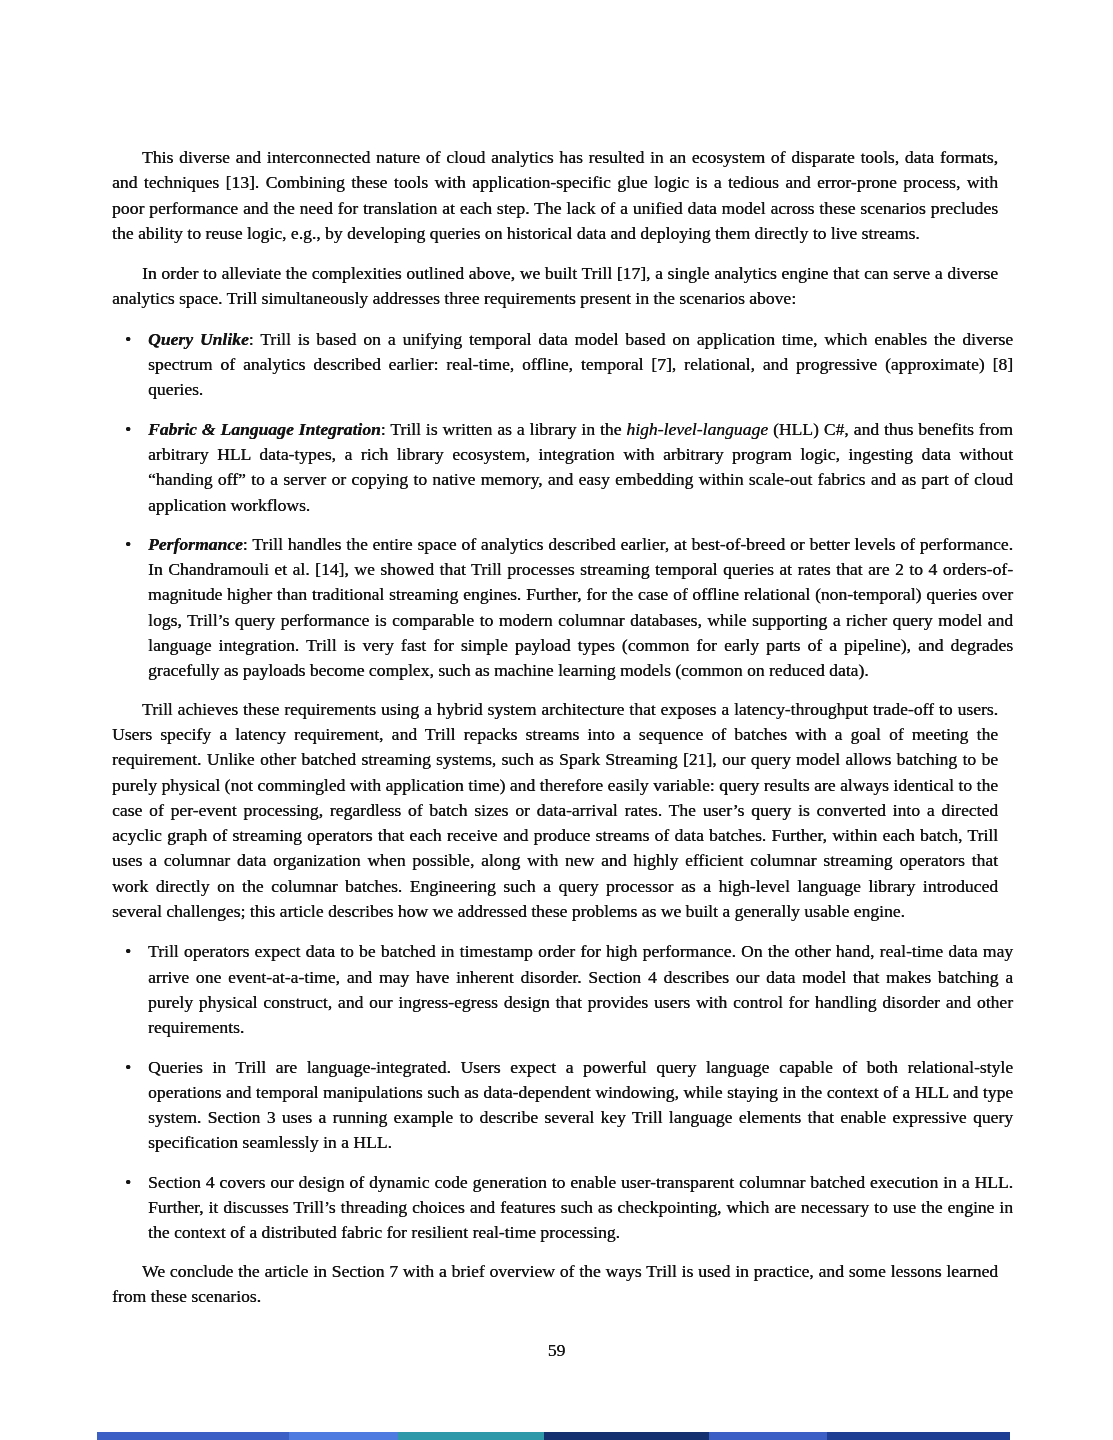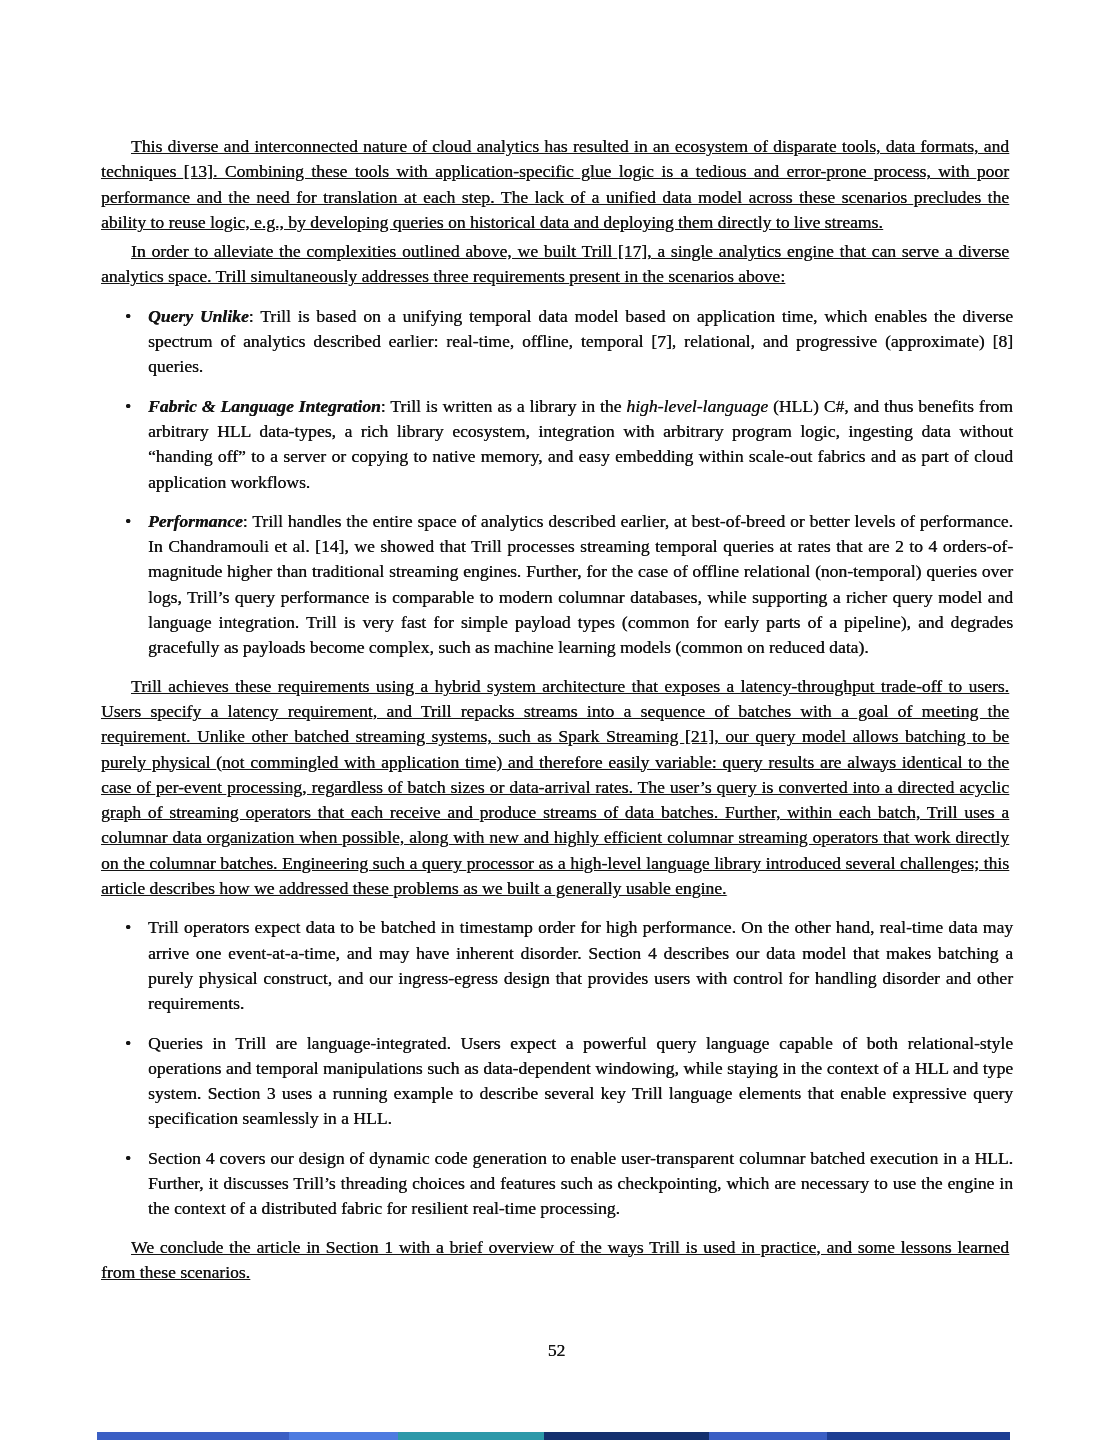--- a/index.html
+++ b/index.html
@@ -15,21 +15,21 @@
   .content {
     position: absolute;
     left: 97px;
     top: 130px;
     width: 916px;
     font-size: 17.6px;
     line-height: 25.3px;
     text-align: justify;
     text-shadow: 0.3px 0 0 currentColor; 
   }
-  p.para { margin: 4px; text-decoration: underline; }
+  p.para { margin: 15px; }
   p.indent { text-indent: 30px; }
   p.gap { margin-top: 13px; }
   ul.blist {
     list-style: none;
     margin: 14px 0 0 0;
     padding: 0;
   }
   ul.blist li {
     position: relative;
     margin: 0 0 0 51px;
@@ -91,25 +91,25 @@
         <span class="marker">•</span><span>Trill operators expect data to be batched in timestamp order for high performance.  On the other hand, real-time data may arrive one event-at-a-time, and may have inherent disorder.  Section 4 describes our data model that makes batching a purely physical construct, and our ingress-egress design that provides users with control for handling disorder and other requirements.</span>
       </li>
       <li>
         <span class="marker">•</span><span>Queries in Trill are language-integrated. Users expect a powerful query language capable of both relational-style operations and temporal manipulations such as data-dependent windowing, while staying in the context of a HLL and type system.  Section 3 uses a running example to describe several key Trill language elements that enable expressive query specification seamlessly in a HLL.</span>
       </li>
       <li>
         <span class="marker">•</span><span>Section 4 covers our design of dynamic code generation to enable user-transparent columnar batched execution in a HLL. Further, it discusses Trill’s threading choices and features such as checkpointing, which are necessary to use the engine in the context of a distributed fabric for resilient real-time processing.</span>
       </li>
     </ul>
 
-    <p class="para indent gap">We conclude the article in Section 1 with a brief overview of the ways Trill is used in practice, and some lessons learned from these scenarios.</p>
+    <p class="para indent gap">We conclude the article in Section 7 with a brief overview of the ways Trill is used in practice, and some lessons learned from these scenarios.</p>
 
   </div>
 
-  <div class="pageno">52</div>
+  <div class="pageno">59</div>
 
   <div class="footer-bar">
     <div class="seg" style="background:#3b5fc4;flex:0 0 21%"></div>
     <div class="seg" style="background:#4d7be0;flex:0 0 12%"></div>
     <div class="seg" style="background:#2d99a9;flex:0 0 16%"></div>
     <div class="seg" style="background:#14306e;flex:0 0 18%"></div>
     <div class="seg" style="background:#3b5fc4;flex:0 0 13%"></div>
     <div class="seg" style="background:#1d3e93;flex:0 0 20%"></div>
   </div>
 </div>

